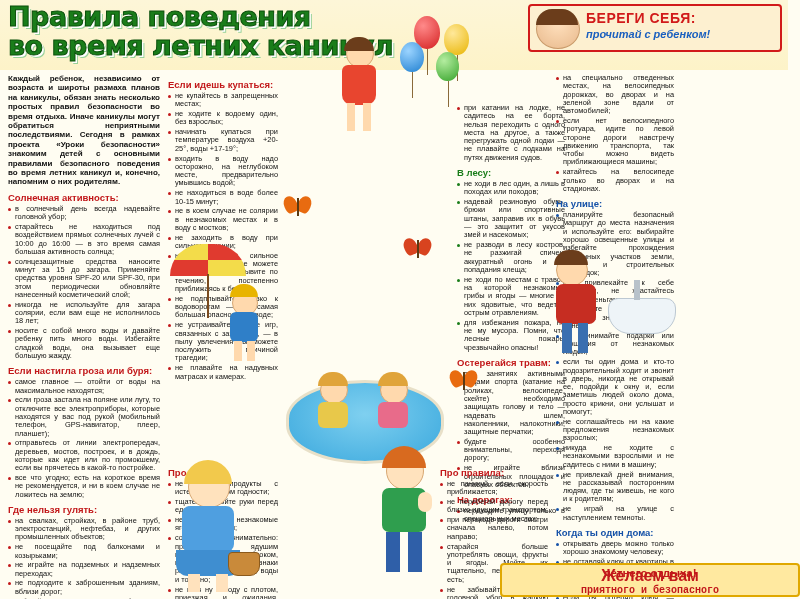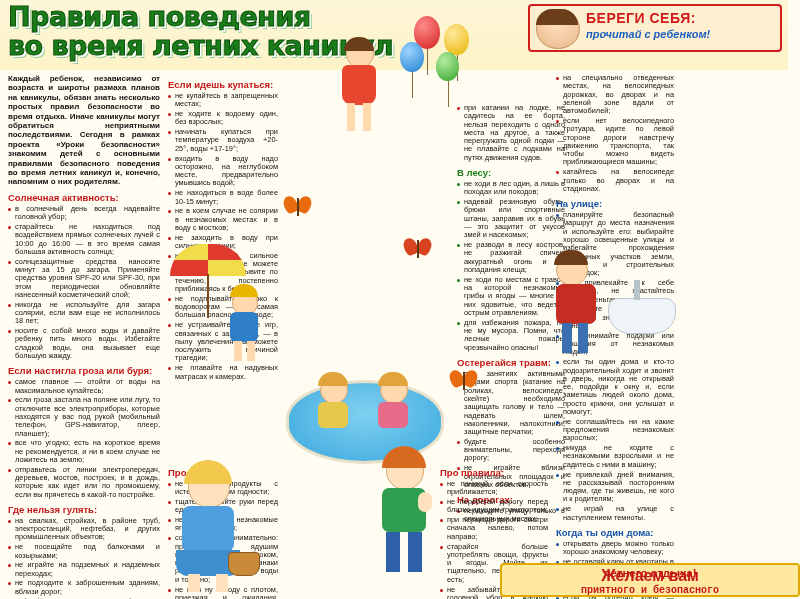--- a/index.html
+++ b/index.html
@@ -135,24 +135,24 @@
     <ul class="bl">
       <li>в солнечный день всегда надевайте головной убор;</li>
       <li>старайтесь не находиться под воздействием прямых солнечных лучей с 10:00 до 16:00 — в это время самая большая активность солнца;</li>
       <li>солнцезащитные средства наносите минут за 15 до загара. Применяйте средства уровня SPF-20 или SPF-30, при этом периодически обновляйте нанесенный косметический слой;</li>
       <li>никогда не используйте для загара солярии, если вам еще не исполнилось 18 лет;</li>
       <li>носите с собой много воды и давайте ребенку пить много воды. Избегайте сладкой воды, она вызывает еще большую жажду.</li>
     </ul>
 
     <h2 class="sec">Если настигла гроза или буря:</h2>
     <ul class="bl">
-      <li>самое главное — отойти от воды на максимальное купайтесь;</li>
+      <li>самое главное — отойти от воды на максимальное находятся;</li>
       <li>если гроза застала на поляне или лугу, то отключите все электроприборы, которые находятся у вас под рукой (мобильный телефон, GPS-навигатор, плеер, планшет);</li>
+      <li>отправьтесь от линии электропередач, деревьев, мостов, построек, и в дождь, которые как идет или по промокшему, если вы прячетесь в какой-то постройке.</li>
       <li>все что угодно; есть на короткое время не рекомендуется, и ни в коем случае не ложитесь на землю;</li>
-      <li>отправьтесь от линии электропередач, деревьев, мостов, построек, и в дождь, которые как идет или по промокшему, если вы прячетесь в какой-то постройке.</li>
     </ul>
 
     <h2 class="sec">Где нельзя гулять:</h2>
     <ul class="bl">
       <li>на свалках, стройках, в районе труб, электростанций, нефтебаз, и других промышленных объектов;</li>
       <li>не посещайте под балконами и козырьками;</li>
       <li>не играйте на подземных и надземных переходах;</li>
       <li>не подходите к заброшенным зданиям, вблизи дорог;</li>
       <li>избегайте скопления большого количества людей и транспорта;</li>
 

